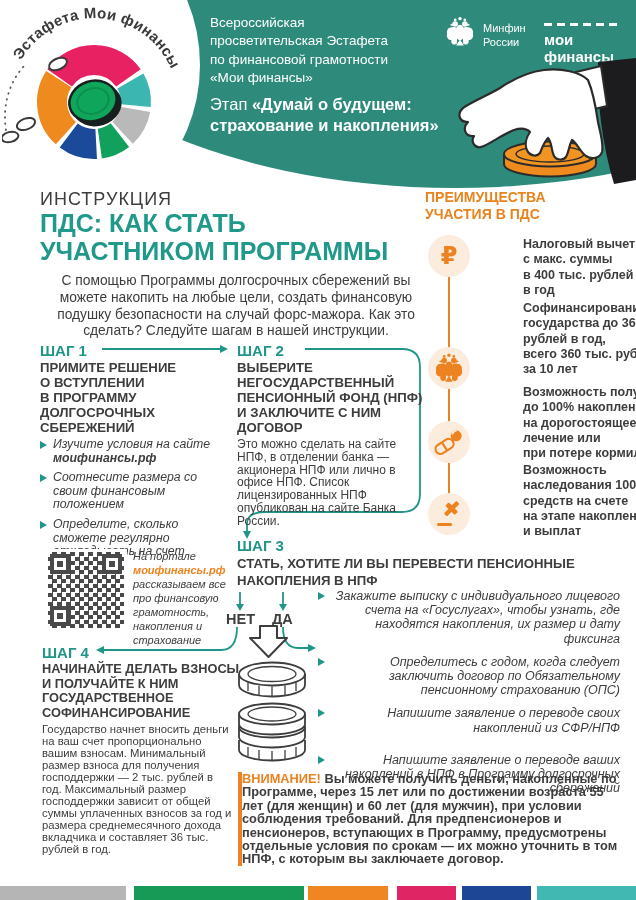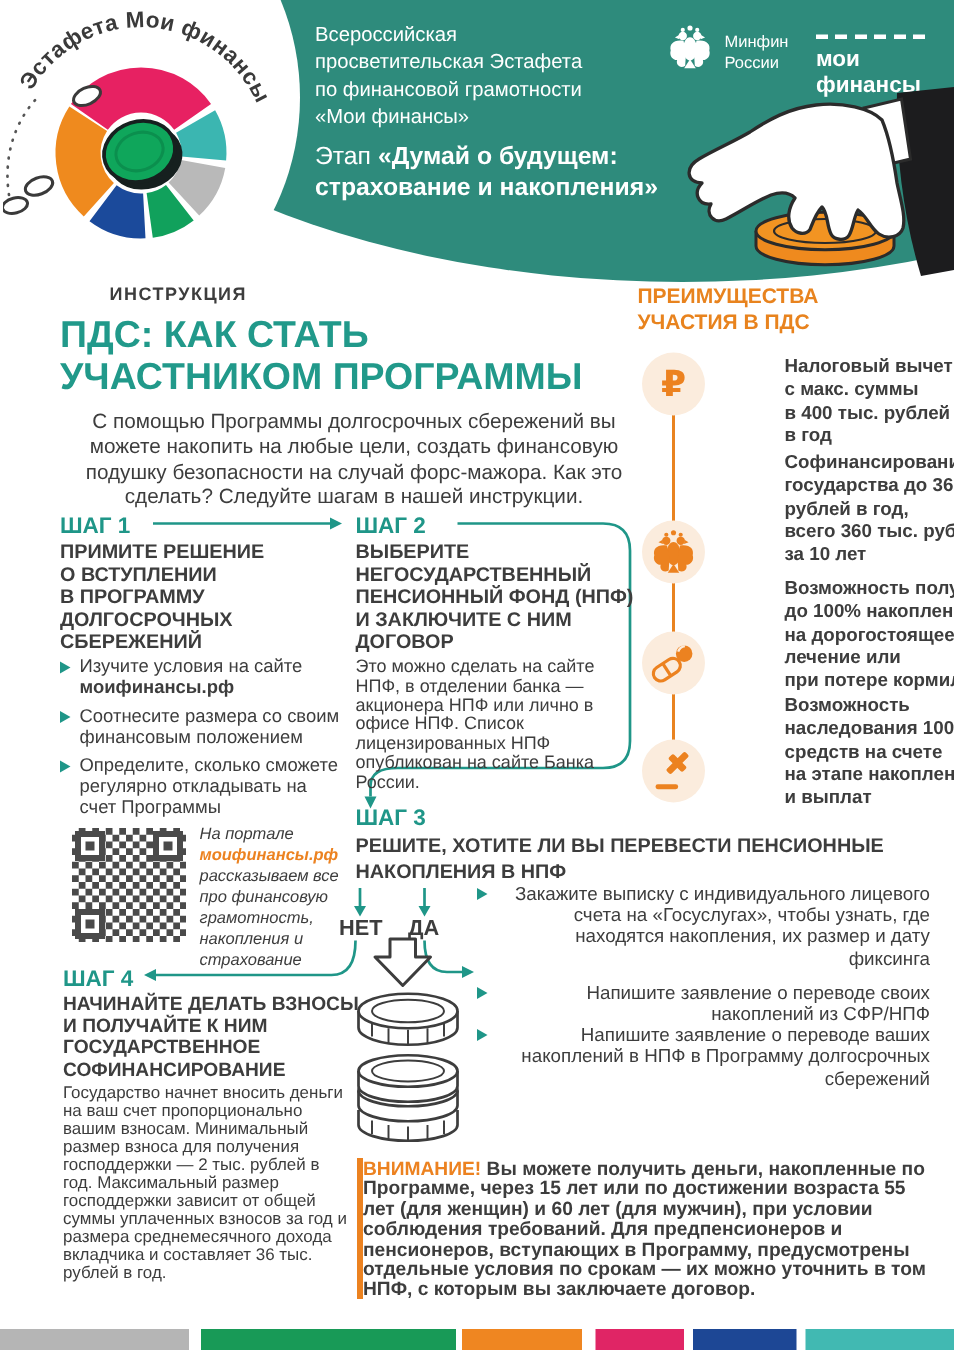--- a/index.html
+++ b/index.html
@@ -2,27 +2,27 @@
 <html><head>
 <meta charset="utf-8">
 <style>
   html,body{margin:0;padding:0;background:#e8e8e8;}
   .page{position:relative;width:636px;height:900px;background:#fff;overflow:hidden;
         font-family:"Liberation Sans",sans-serif;color:#3d3d3d;margin:0 auto;}
   .abs{position:absolute;}
   .pl{white-space:pre-line;}
   .white{color:#fff;}
   .orange{color:#ec8220;}
-  .kicker{font-size:12px;letter-spacing:1px;font-weight:700;margin-left:33px;}
+  .kicker{font-size:18px;letter-spacing:1px;font-weight:400;}
   .title{font-size:25px;font-weight:bold;line-height:28px;color:#21998a;}
   .intro{font-size:13.8px;line-height:16.8px;text-align:center;}
   .step-label{font-size:15px;font-weight:bold;color:#1f9688;}
   .step-head{font-size:13.2px;font-weight:bold;line-height:15px;}
   .step-body{font-size:12px;line-height:12.8px;}
-  .bullet{display:flex;margin-bottom:6px;}
+  .bullet{display:flex;margin-bottom:6px;font-style:italic;}
   .tri{width:0;height:0;border-left:7px solid #1f9688;border-top:4.5px solid transparent;
        border-bottom:4.5px solid transparent;margin:3px 6px 0 0;flex:none;}
   .bullet-txt{font-size:12.3px;line-height:13.6px;}
   .b3-txt{font-size:12.5px;line-height:14.2px;text-align:right;}
   .ben-title{font-size:14px;font-weight:bold;line-height:17px;color:#e8831e;}
   .ben-item{font-size:12.5px;font-weight:bold;line-height:15.3px;margin-left:44px;}
   .bcirc{width:42px;height:42px;border-radius:50%;background:#fbecdd;color:#ec8220;
          display:flex;align-items:center;justify-content:center;}
   .org-text{font-size:13.5px;line-height:18.4px;}
   .stage{font-size:16.5px;line-height:21px;}
@@ -267,31 +267,35 @@
   <div class="abs qr" style="left:45px;top:549px">
     <span class="finder" style="left:2px;top:2px"></span>
     <span class="finder" style="right:2px;top:2px"></span>
     <span class="finder" style="left:2px;bottom:2px"></span>
   </div>
   <div class="abs qr-text" style="left:133px;top:549px;width:102px">
     <span>На портале </span><b class="orange">моифинансы.рф</b><span> рассказываем все про финансовую грамотность, накопления и страхование</span>
   </div>
 
   <div class="abs step-label" style="left:237px;top:537px">ШАГ 3</div>
-  <div class="abs step-head pl" style="left:237px;top:556px;width:392px;line-height:16.5px">РЕШИТЕ, ХОТИТЕ ЛИ ВЫ ПЕРЕВЕСТИ ПЕНСИОННЫЕ
+  <div class="abs step-head pl" style="left:237px;top:556px;width:392px;line-height:16.5px">СТАТЬ, ХОТИТЕ ЛИ ВЫ ПЕРЕВЕСТИ ПЕНСИОННЫЕ
 НАКОПЛЕНИЯ В НПФ</div>
   <div class="abs decide" style="left:226px;top:611px">НЕТ</div>
   <div class="abs decide" style="left:272px;top:611px">ДА</div>
 
   <div class="abs" style="left:318px;top:589px;width:302px">
     <div class="bullet" style="margin-bottom:9px">
       <span class="tri"></span>
       <span class="b3-txt">Закажите выписку с индивидуального лицевого счета на «Госуслугах», чтобы узнать, где находятся накопления, их размер и дату фиксинга</span>
     </div>
-    <div class="bullet" style="margin-bottom:0">
+    <div class="bullet" style="margin-bottom:9px">
+      <span class="tri"></span>
+      <span class="b3-txt">Определитесь с годом, когда следует заключить договор по Обязательному пенсионному страхованию (ОПС)</span>
+    </div>
+    <div class="bullet" style="margin-bottom:18px">
       <span class="tri"></span>
       <span class="b3-txt">Напишите заявление о переводе своих накоплений из СФР/НПФ</span>
     </div>
     <div class="bullet">
       <span class="tri"></span>
       <span class="b3-txt">Напишите заявление о переводе ваших накоплений в НПФ в Программу долгосрочных сбережений</span>
     </div>
   </div>
 
   <div class="abs step-label" style="left:42px;top:644px">ШАГ 4</div>

